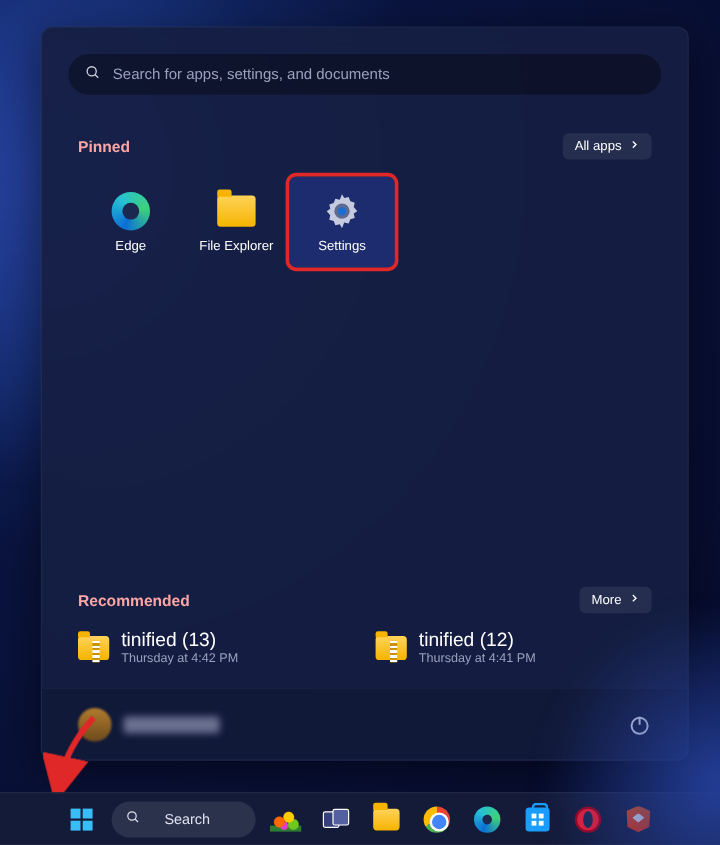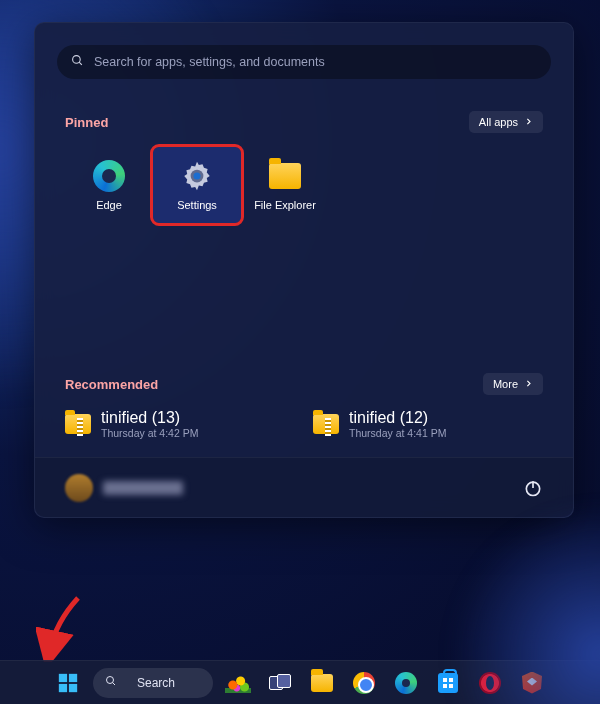--- a/index.html
+++ b/index.html
@@ -10,21 +10,21 @@
   
   body::before, body::after {
     content:""; position:absolute; border-radius:50%;
     background: radial-gradient(circle, #25409a 0%, transparent 70%);
     filter: blur(10px);
   }
   body::before { width:500px; height:500px; left:-250px; top:-100px; }
   body::after  { width:300px; height:300px; right:-150px; bottom:-100px; }
 
   .start-panel {
-    position:absolute; left:34px; top:22px; width:540px; height:496px;
+    position:absolute; left:34px; top:22px; width:540px; height:612px;
     background: rgba(22,30,66,0.92);
     border:1px solid rgba(255,255,255,0.05);
     border-radius:10px;
     backdrop-filter: blur(10px);
     box-shadow: 0 8px 40px rgba(0,0,0,0.5);
     display:flex; flex-direction:column;
   }
 
   .search-bar {
     margin:22px 22px 0 22px; height:34px; border-radius:17px;
@@ -188,37 +188,37 @@
       </div>
     </div>
 
     <div class="pinned-grid">
       <div class="tile">
         <div class="ico">
             <div class="edge-icon"></div>
           </div>
         <div class="lbl">Edge</div>
       </div>
+      <div class="tile">
+        <div class="ico">
+            <div class="folder-icon"></div>
+          </div>
+        <div class="lbl">File Explorer</div>
+      </div>
       <div class="tile highlight">
         <div class="ico gear-icon">
           <svg viewBox="0 0 24 24">
               <circle cx="12" cy="12" r="3.2" fill="#1b6dd1"></circle>
               <path fill="#cfd3e4" d="M12 2l1.3 2.3 2.6-.6 1 2.5 2.6.8-.6 2.6L21 12l-2.1 1.4.6 2.6-2.6.8-1 2.5-2.6-.6L12 22l-1.3-2.3-2.6.6-1-2.5-2.6-.8.6-2.6L3 12l2.1-1.4-.6-2.6 2.6-.8 1-2.5 2.6.6z" opacity=".95"></path>
               <circle cx="12" cy="12" r="4.5" fill="#5f6a8f"></circle>
               <circle cx="12" cy="12" r="2.5" fill="#1b6dd1"></circle>
             </svg>
         </div>
         <div class="lbl">Settings</div>
       </div>
-      <div class="tile">
-        <div class="ico">
-            <div class="folder-icon"></div>
-          </div>
-        <div class="lbl">File Explorer</div>
-      </div>
     </div>
   </div>
 
   <div class="recommended">
     <div class="section-head">
       <h3>Recommended</h3>
       <div class="pill-btn">
         <span>More</span>
         <span>
           <svg viewBox="0 0 24 24" fill="none" stroke="#fff" stroke-width="3">

